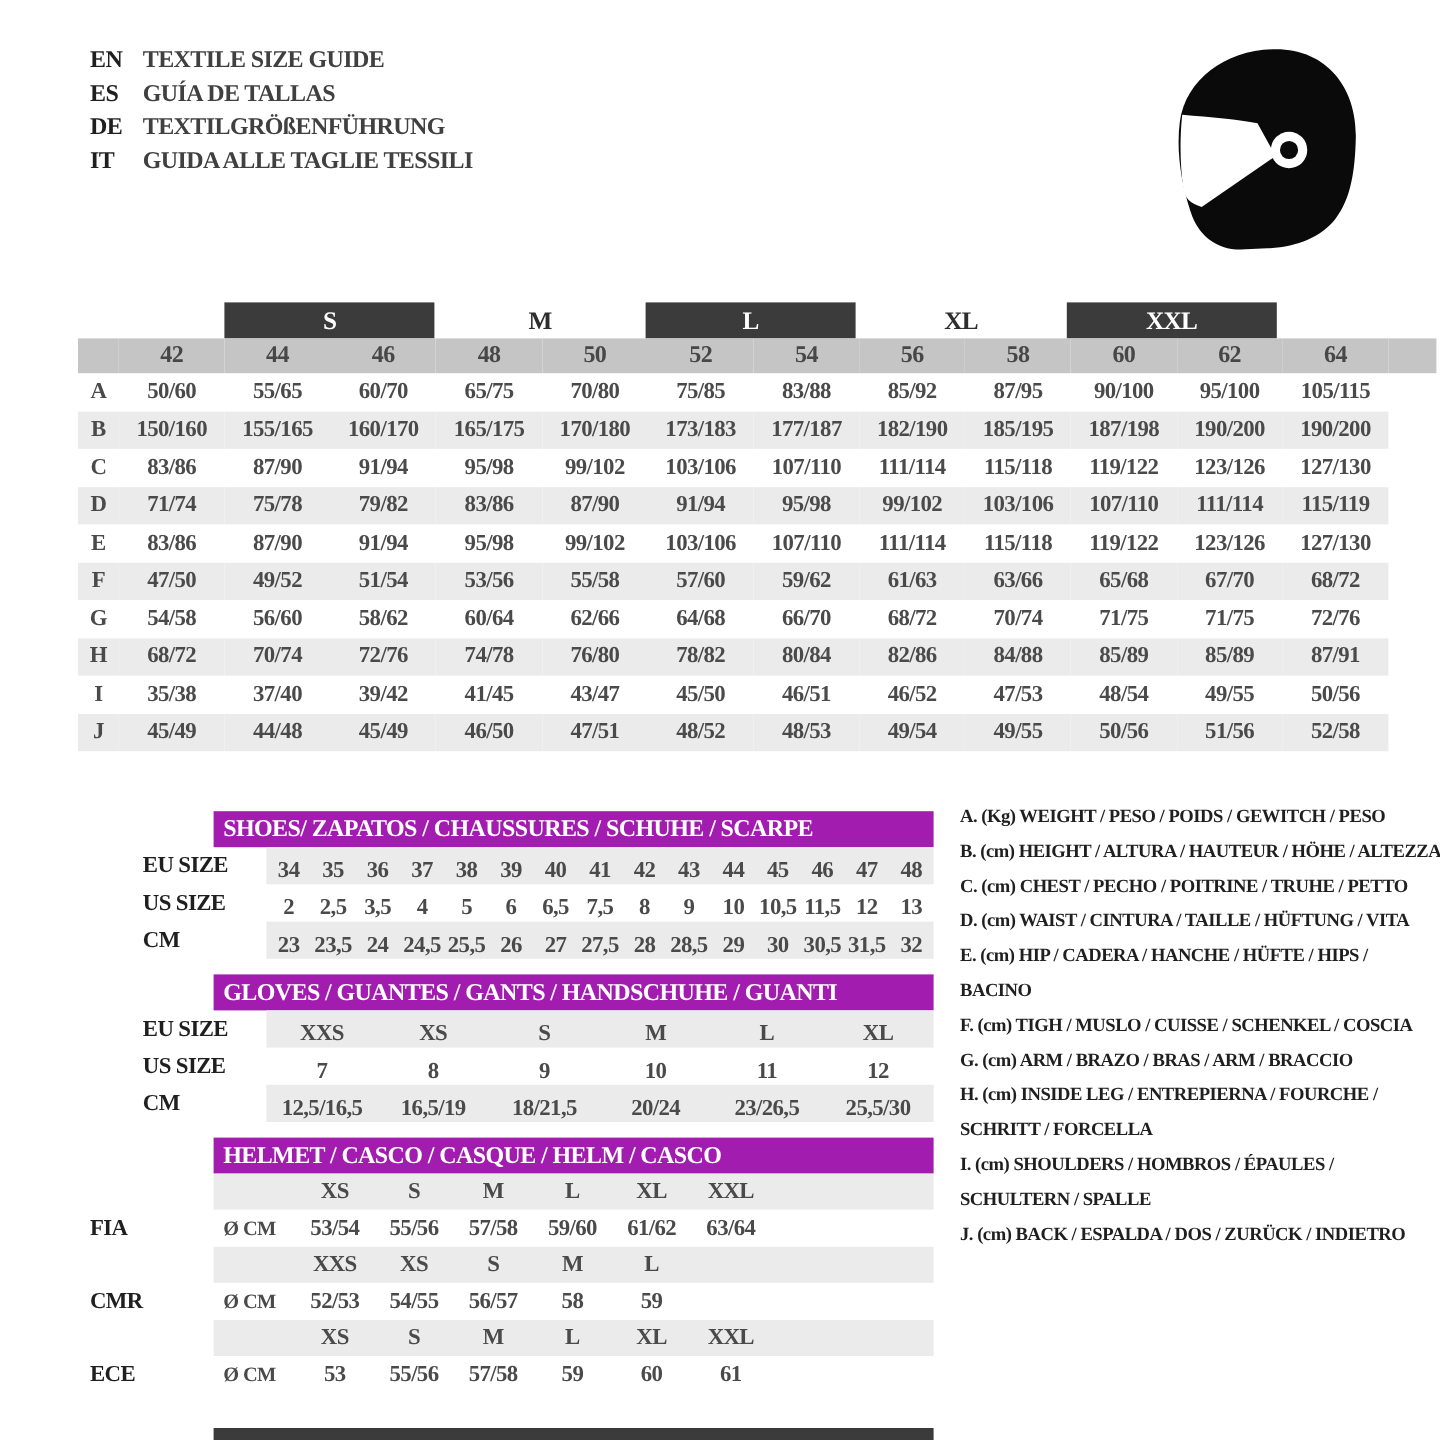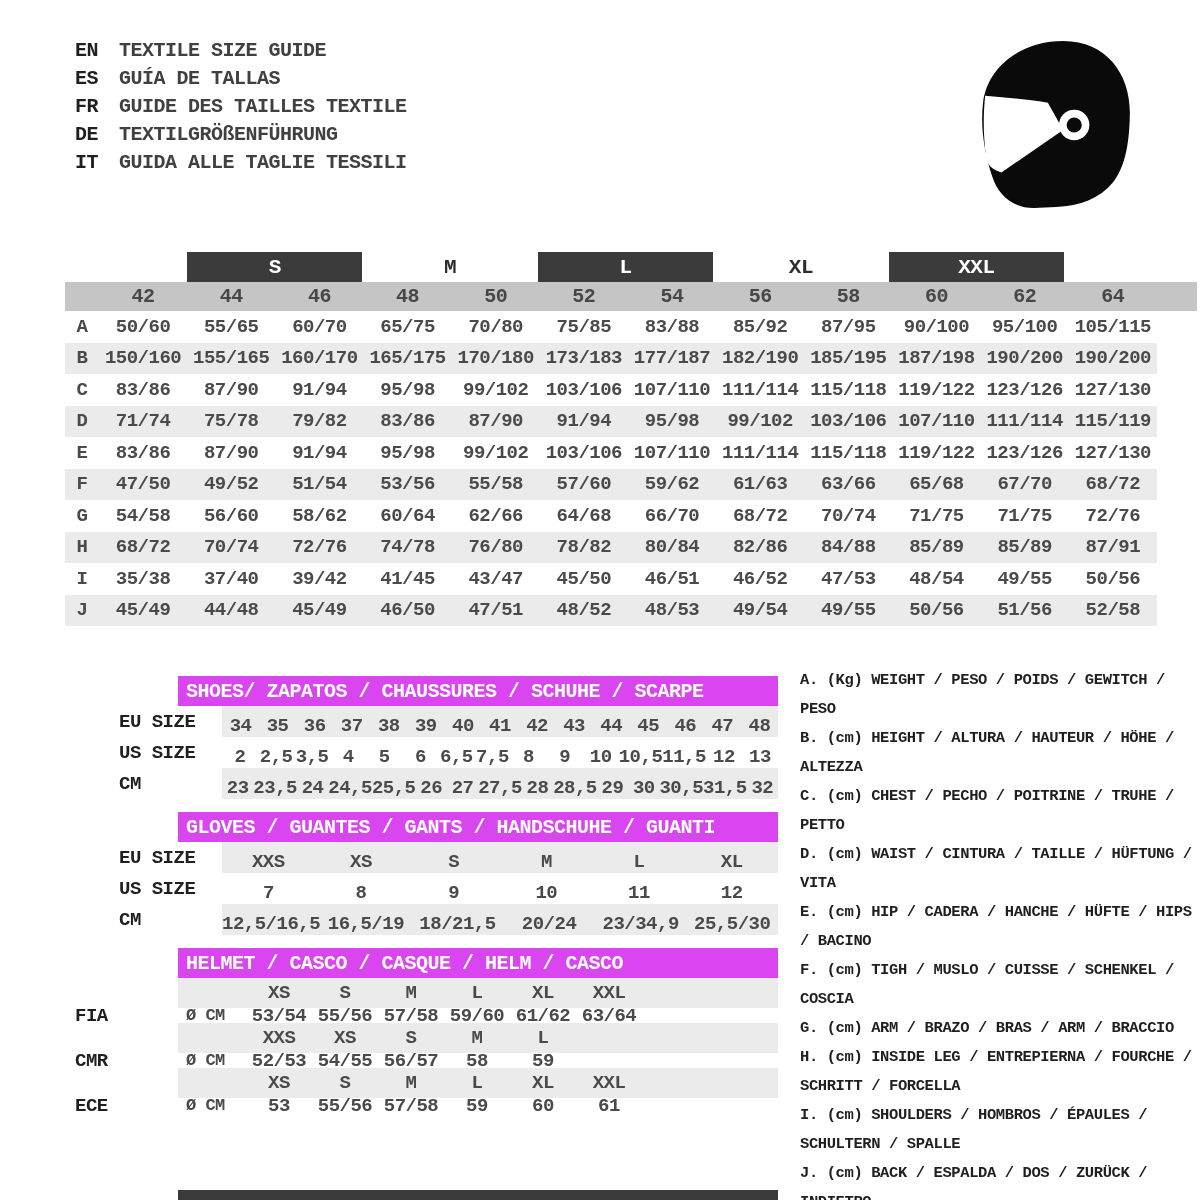--- a/index.html
+++ b/index.html
@@ -1,17 +1,17 @@
 <!DOCTYPE html>
 <html><head>
 <meta charset="utf-8">
 <style>
   html,body{margin:0;padding:0;background:#fff;}
   #stage{position:relative;width:1200px;height:1200px;background:#fff;overflow:hidden;
-         font-family:Liberation Mono, monospace;color:#2e2e2e;border-radius:32px;}
+         font-family:Liberation Serif, serif;color:#2e2e2e;border-radius:32px;}
 
   
   .langs{position:absolute;left:75px;top:36px;}
   .lang-row{display:flex;height:28px;align-items:center;}
   .lang-code{width:44px;font-weight:700;font-size:20px;letter-spacing:-0.5px;color:#1f1f1f;}
   .lang-title{font-weight:700;font-size:20px;letter-spacing:-0.5px;color:#404040;white-space:nowrap;}
 
   
   .logo{position:absolute;left:976px;top:38px;width:162px;height:174px;}
 
@@ -26,35 +26,35 @@
                 font-size:19px;letter-spacing:-0.5px;color:#4a4a4a;}
   tr.sizes-row{height:29px;background:#c5c5c5;}
   tr.sizes-row td{font-size:20px;color:#474747;}
   td.lcol{width:34px;color:#2e2e2e;font-size:20px;}
   td.pad{width:40px;}
   tbody.trows tr{height:31.5px;}
   tbody.trows tr:nth-child(even){background:#ebebeb;}
 
   
   .section{position:absolute;left:178px;width:600px;}
-  .bar{height:30px;background:#d946ef;color:#fff;display:flex;align-items:center;
+  .bar{height:30px;background:#a21caf;color:#fff;display:flex;align-items:center;
        padding-left:8px;font-weight:700;font-size:20px;letter-spacing:-0.5px;white-space:nowrap;box-sizing:border-box;}
   .srow{position:relative;height:31px;display:flex;align-items:center;margin-left:44px;}
   .srow:nth-of-type(odd){background:#ebebeb;}
   .slabel{position:absolute;left:-103px;width:98px;font-weight:700;font-size:19px;
           letter-spacing:-0.5px;color:#1f1f1f;white-space:nowrap;}
   .scells{display:flex;width:100%;height:100%;align-items:flex-end;}
   .scell{flex:1;display:flex;align-items:center;justify-content:center;font-weight:700;
          font-size:19px;letter-spacing:-0.5px;color:#4a4a4a;white-space:nowrap;}
 
   
   .hsec{position:relative;}
   .hsizes{height:30px;background:#ebebeb;display:flex;padding-left:68px;box-sizing:border-box;}
   .hsizes .hcell{width:66px;}
-  .hvals{position:relative;height:15px;display:flex;align-items:center;}
+  .hvals{position:relative;height:31px;display:flex;align-items:center;}
   .hlabel{position:absolute;left:-103px;width:98px;font-weight:700;font-size:19px;
           letter-spacing:-0.5px;color:#1f1f1f;}
   .hunit{width:68px;display:flex;align-items:center;justify-content:flex-start;padding-left:8px;
          box-sizing:border-box;font-weight:700;font-size:17px;letter-spacing:-0.5px;color:#4a4a4a;}
   .hcell{display:flex;align-items:center;justify-content:center;font-weight:700;font-size:19px;
          letter-spacing:-0.5px;color:#4a4a4a;white-space:nowrap;}
   .hvals .hcell{width:66px;}
 
   
   .legend{position:absolute;left:800px;top:666px;width:402px;}
@@ -73,24 +73,20 @@
       <div class="lang-row">
         <span class="lang-code">EN</span>
         <span class="lang-title">TEXTILE SIZE GUIDE</span>
       </div>
 
       <div class="lang-row">
         <span class="lang-code">ES</span>
         <span class="lang-title">GUÍA DE TALLAS</span>
       </div>
 
-      <div class="lang-row">
-        <span class="lang-code">FR</span>
-        <span class="lang-title">GUIDE DES TAILLES TEXTILE</span>
-      </div>
 
       <div class="lang-row">
         <span class="lang-code">DE</span>
         <span class="lang-title">TEXTILGRÖßENFÜHRUNG</span>
       </div>
 
       <div class="lang-row">
         <span class="lang-code">IT</span>
         <span class="lang-title">GUIDA ALLE TAGLIE TESSILI</span>
       </div>
@@ -405,21 +401,21 @@
           </div>
         </div>
 
         <div class="srow">
           <div class="slabel">CM</div>
           <div class="scells">
             <div class="scell">12,5/16,5</div>
             <div class="scell">16,5/19</div>
             <div class="scell">18/21,5</div>
             <div class="scell">20/24</div>
-            <div class="scell">23/34,9</div>
+            <div class="scell">23/26,5</div>
             <div class="scell">25,5/30</div>
           </div>
         </div>
 
     </div>
   </div>
 
   <div class="section" style="top:948px">
     <div class="bar">HELMET / CASCO / CASQUE / HELM / CASCO</div>
     <div>

